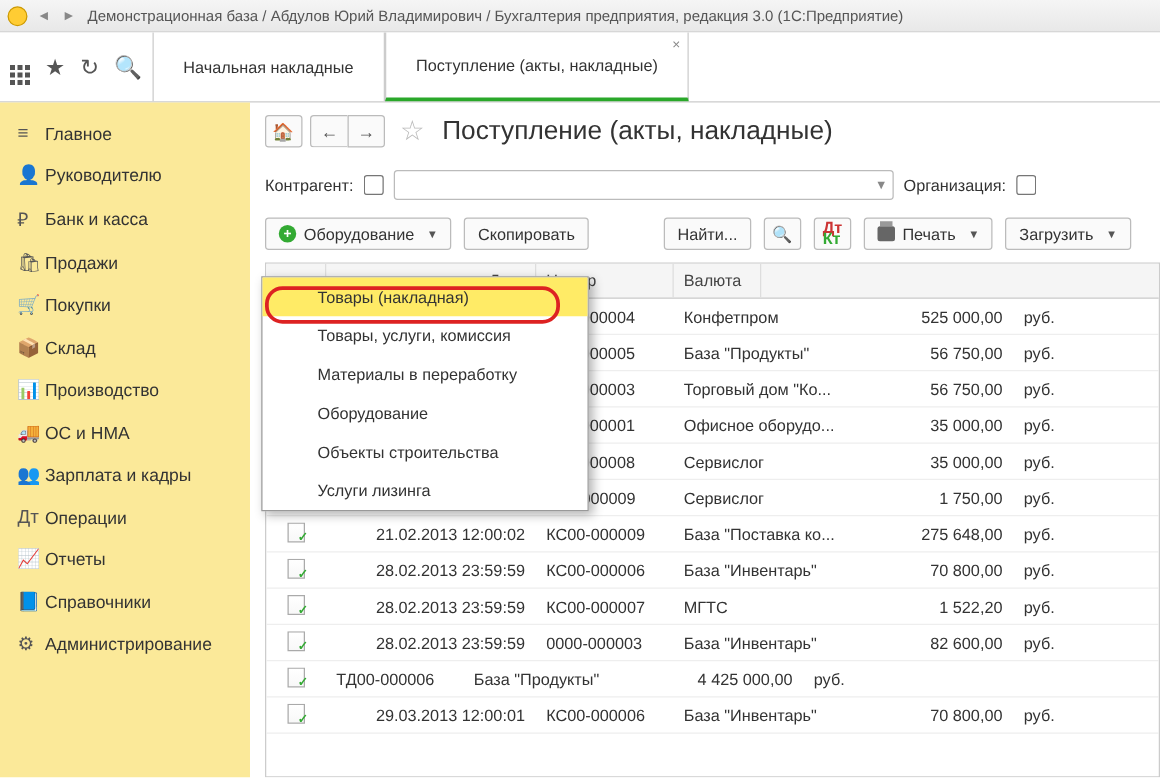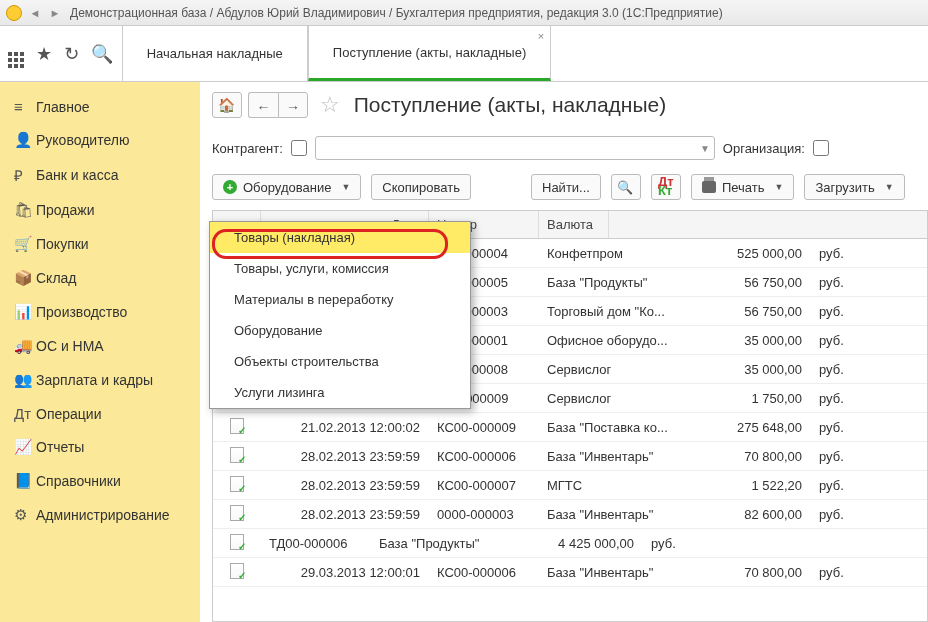--- a/index.html
+++ b/index.html
@@ -48,21 +48,21 @@
 .c-num { width: 110px; }
 .c-contr { width: 150px; }
 .c-sum { width: 122px; text-align: right; }
 .c-cur { width: 70px; }
 .row { display: flex; border-bottom: 1px solid #eee; height: 29px; align-items: center; }
 .cell { padding: 0 8px; border-right: 1px solid transparent; font-size: 13px; color: #333; overflow: hidden; white-space: nowrap; text-overflow: ellipsis; }
 .cell.c-sum { text-align: right; }
 .doc-icon { width: 14px; height: 16px; background: linear-gradient(#fff,#f8f8f8); border: 1px solid #aaa; display: inline-block; position: relative; }
 .doc-icon::after { content: "✓"; position: absolute; bottom: -3px; right: -4px; color: #3a3; font-size: 10px; font-weight: bold; }
 .dropdown { position: absolute; top: 221px; left: 209px; width: 262px; background: #fff; border: 1px solid #999; box-shadow: 3px 3px 8px rgba(0,0,0,0.3); z-index: 100; }
-.dropdown-item { padding: 8px 24px; cursor: pointer; color: #333; }
+.dropdown-item { padding: 8px 44px; cursor: pointer; color: #333; }
 .dropdown-item.hi { background: #ffeb66; }
 .highlight-oval { position: absolute; top: 229px; left: 212px; width: 236px; height: 30px; border: 3px solid #d22; border-radius: 14px; z-index: 101; pointer-events: none; }
 .printer-icon { width: 14px; height: 12px; background: #666; border-radius: 2px; position: relative; }
 .printer-icon::before { content: ""; position: absolute; top: -4px; left: 2px; width: 10px; height: 4px; background: #999; }
 .dt-icon { font-size: 9px; line-height: 7px; }
 .dt-icon .d { color: #c33; font-weight: bold; }
 .dt-icon .k { color: #3a3; font-weight: bold; }
 </style>
 </head>
 <body>

